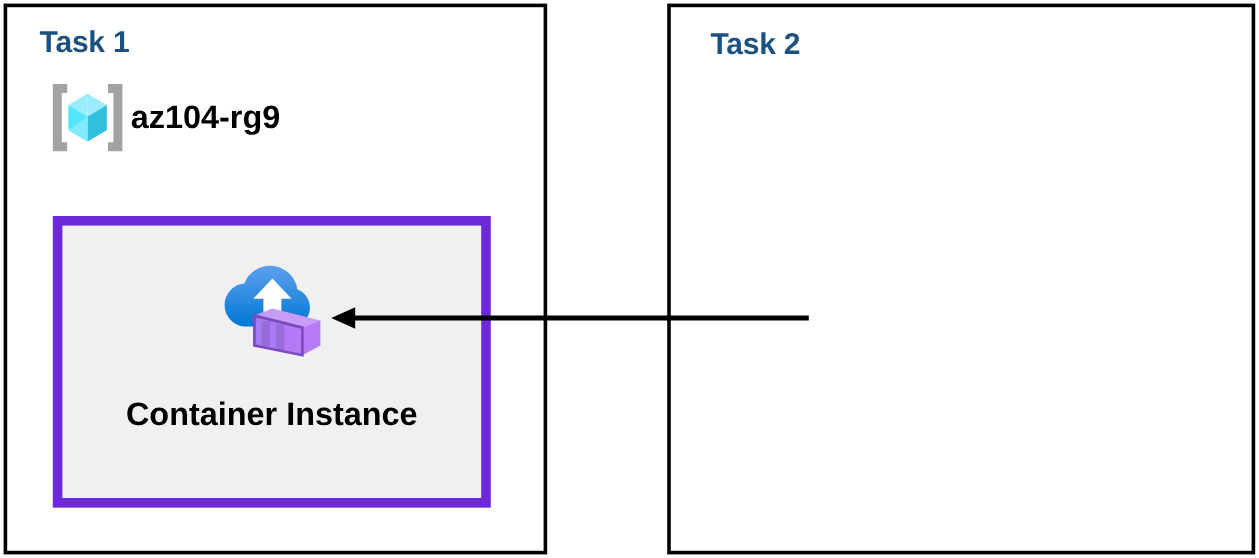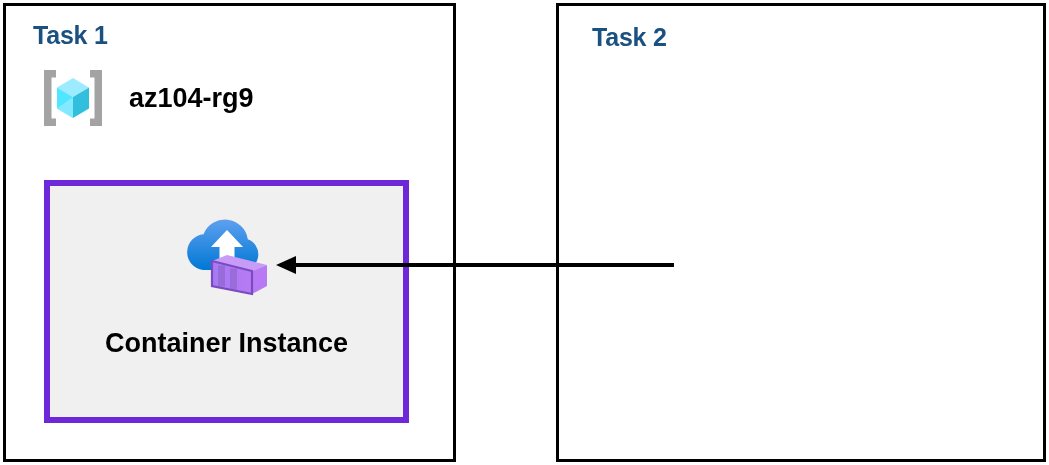--- a/index.html
+++ b/index.html
@@ -44,40 +44,39 @@
   #panel-task1 .panel-title { left: 27px; top: 15px; }
   #panel-task2 .panel-title { left: 33px; top: 17px; }
 
   
   .rg-row {
     position: absolute;
     left: 31px;
     top: 56px;
     display: flex;
     align-items: center;
-    gap: 20px;
   }
   .rg-icon { width: 72px; height: 72px; display: block; }
   .rg-label {
     font-size: 27px;
     font-weight: bold;
     color: #000000;
     white-space: nowrap;
   }
 
   
   #resource-box {
     position: absolute;
     box-sizing: border-box;
     left: 38px;
     top: 174px;
     width: 365px;
     height: 243px;
     background: #f0f0f0;
-    border: 6px solid #6d28d9;
+    border: 8px solid #6d28d9;
     display: flex;
     flex-direction: column;
     align-items: center;
   }
   .ci-icon { width: 96px; height: 96px; margin-top: 22px; display: block; }
   .ci-label {
     margin-top: 24px;
     font-size: 27px;
     font-weight: bold;
     color: #000000;

